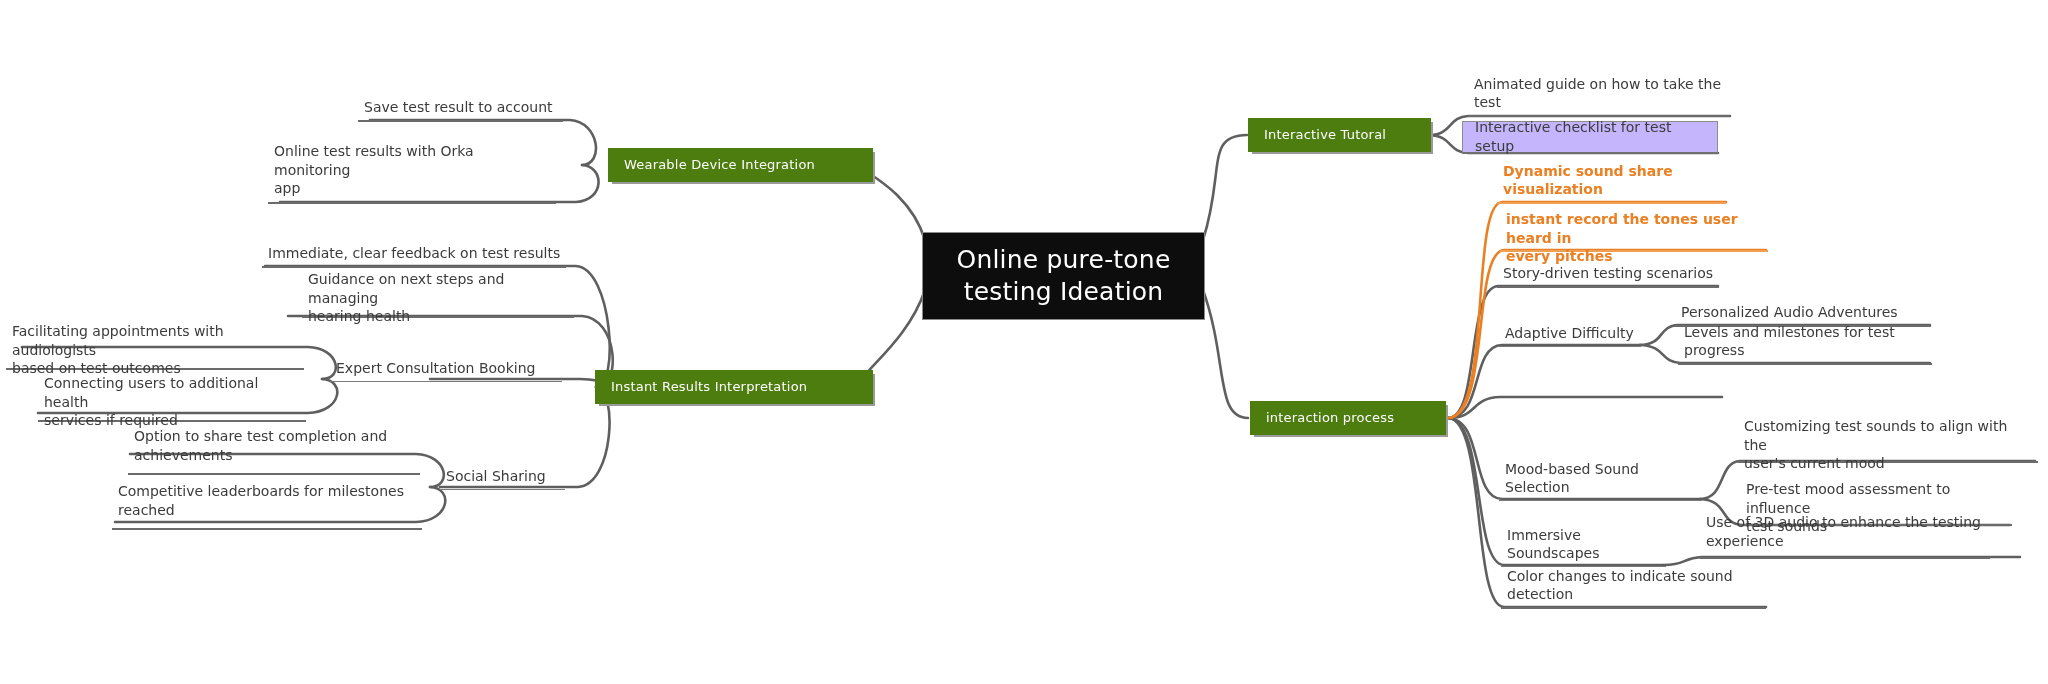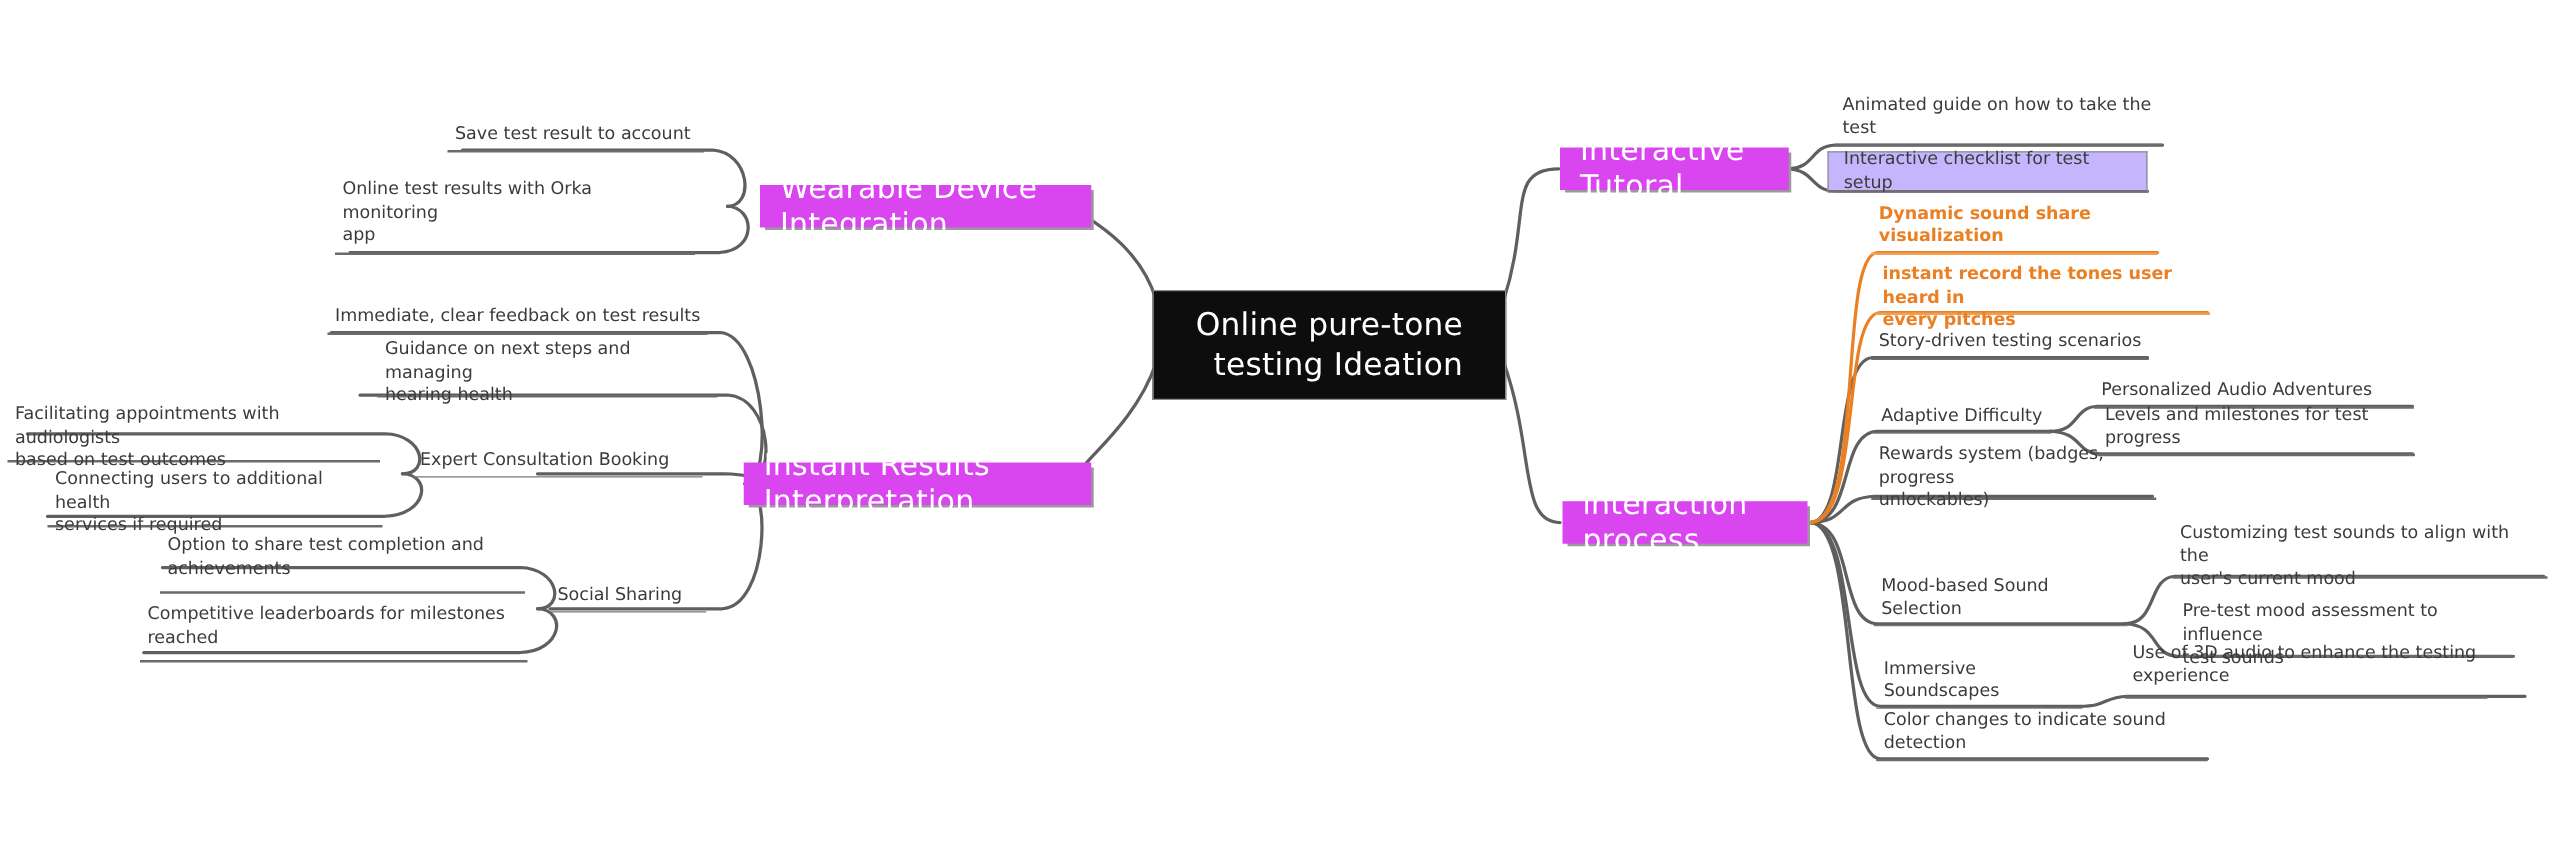--- a/index.html
+++ b/index.html
@@ -12,25 +12,25 @@
   svg.edges{position:absolute;left:0;top:0;width:2048px;height:684px;pointer-events:none;}
 
   
   .node{position:absolute;box-sizing:border-box;white-space:pre-line;}
 
   .root{
     background:#0d0d0d;color:#ffffff;
     border:1px solid #8a8a8a;
     font-size:25px;line-height:1.28;font-weight:400;
     display:flex;align-items:center;justify-content:center;
-    text-align:right;letter-spacing:.2px;
+    text-align:center;letter-spacing:.2px;
   }
   .branch{
-    background:#d946ef;color:#ffffff;
-    font-size:24px;line-height:1.2;
+    background:#4d7c0f;color:#ffffff;
+    font-size:13px;line-height:1.2;
     display:flex;align-items:center;
     padding:0 16px;letter-spacing:.2px;
     box-shadow:3px 3px 0 -1px #9a9a9a;
   }
   .leaf{
     color:#3b3b3b;font-size:14px;line-height:1.33;
     display:flex;align-items:flex-end;
     padding:0 4px 3px 6px;
     border-bottom:2.5px solid #6b6b6b;
   }
@@ -203,24 +203,20 @@
   </div>
 
   <div class="node leaf" style="left:1675px;top:303px;width:256px;height:24px;">
     <span>Personalized Audio Adventures</span>
   </div>
 
   <div class="node leaf" style="left:1678px;top:341px;width:254px;height:24px;">
     <span>Levels and milestones for test progress</span>
   </div>
 
-  <div class="node leaf" style="left:1497px;top:352px;width:228px;height:48px;align-items:flex-start;padding-top:2px;">
-    <span>Rewards system (badges, progress
-unlockables)</span>
-  </div>
 
   <div class="node leaf thin" style="left:1499px;top:477px;width:203px;height:24px;">
     <span>Mood-based Sound Selection</span>
   </div>
 
   <div class="node leaf" style="left:1738px;top:415px;width:300px;height:48px;align-items:flex-start;padding-top:2px;">
     <span>Customizing test sounds to align with the
 user's current mood</span>
   </div>
 

